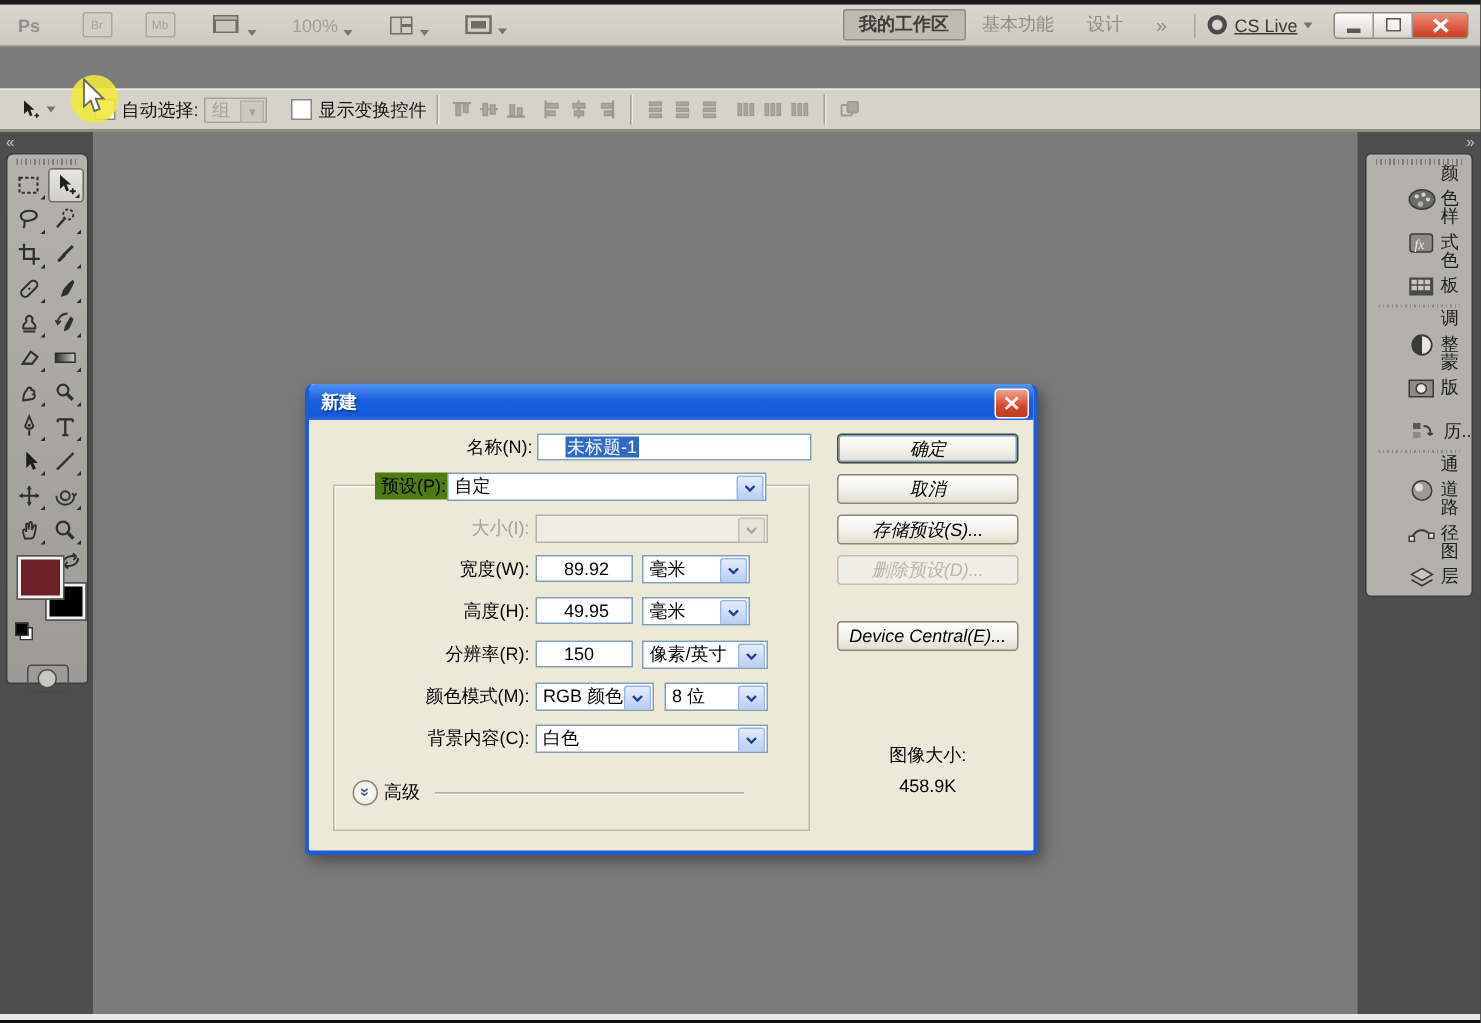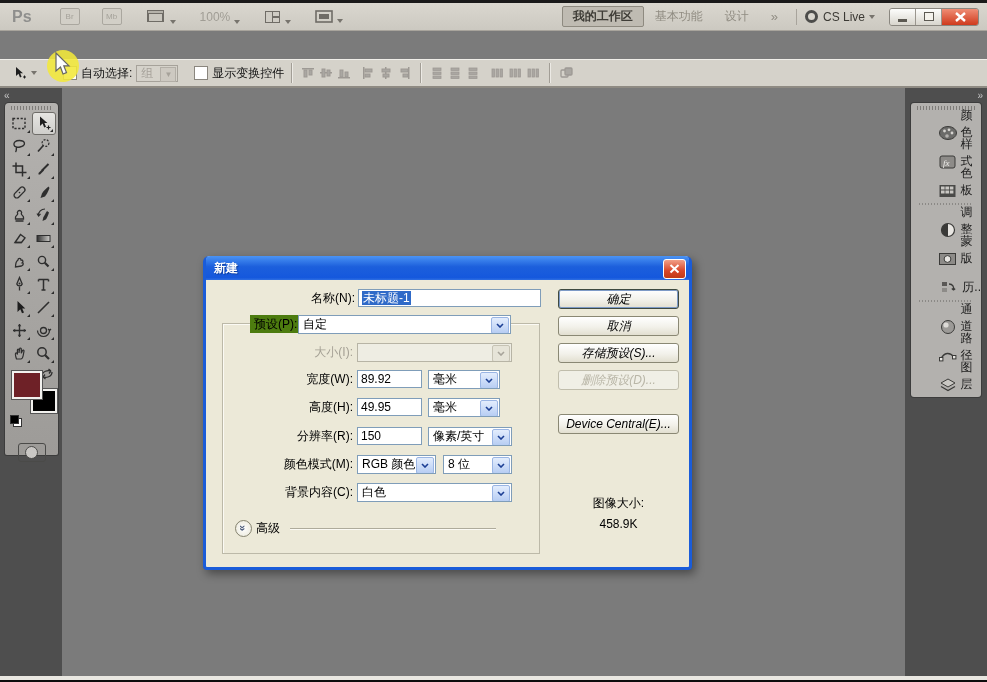--- a/index.html
+++ b/index.html
@@ -2,32 +2,32 @@
 <html><head>
 <meta charset="utf-8">
 <style>
   html,body{margin:0;padding:0;background:#222;}
   .window{position:relative;width:987px;height:682px;overflow:hidden;
     font-family:"Liberation Sans",sans-serif;background:#7b7b7b;border-top:3px solid #1a1a1a;box-sizing:border-box;}
   
   .appbar{position:absolute;left:0;top:0;width:100%;height:27px;
     background:linear-gradient(#dad7cf,#ccc9c1);border-bottom:1px solid #a8a49c;
     display:flex;align-items:center;font-size:12px;color:#8e8b84;}
-  .ps-logo{margin-left:12px;font-size:16px;font-weight:bold;color:#8f8f8d;letter-spacing:0;}
+  .ps-logo{margin-left:12px;font-size:12px;font-weight:bold;color:#8f8f8d;letter-spacing:0;}
   .mini-app{width:18px;height:15px;border:1px solid #aaa79f;border-radius:2px;margin-left:28px;
     font-size:8px;display:flex;align-items:center;justify-content:center;color:#a5a29a;background:#d2cfc7;}
   .caret{width:0;height:0;border-left:3px solid transparent;border-right:3px solid transparent;
     border-top:4px solid #77746d;margin-left:4px;display:inline-block;}
   .bar-group{display:flex;align-items:flex-end;margin-left:24px;}
   .zoom-text{color:#a09d95;}
   .ws-active{background:#bfbbb2;border:1px solid #8e8a80;border-radius:2px;height:19px;
     display:flex;align-items:center;padding:0 10px;color:#3f3d37;font-weight:bold;}
   .ws-tab{padding:0 11px;color:#908c82;}
   .bar-sep{width:1px;height:16px;background:#a8a49c;margin:0 8px;}
-  .cslive{display:flex;align-items:center;color:#3c3a35;}
+  .cslive{display:flex;align-items:center;color:#3c3a35;text-decoration:underline;}
   .cslive-dot{width:13px;height:13px;border-radius:50%;border:3px solid #4c4c4a;background:#d8d5cd;margin-right:5px;box-sizing:border-box;}
   .winbtns{display:flex;margin:0 8px 0 14px;border:1px solid #8a8780;border-radius:3px;overflow:hidden;height:16px;}
   .winbtn{width:25px;height:16px;background:linear-gradient(#fdfdfc,#d8d5cd);border-right:1px solid #9a968e;
     display:flex;align-items:center;justify-content:center;}
   .winbtn.close{width:36px;background:linear-gradient(#ef8d75,#cf3a1d);border-right:none;}
   .glyph-min{width:9px;height:3px;background:#5c5952;margin-top:7px;}
   .glyph-restore{width:8px;height:7px;border:1px solid #5c5952;background:#f4f2ec;}
   
   .menubar{position:absolute;left:0;top:28px;width:100%;height:27px;background:#d5d2ca;
     border-bottom:1px solid #b2aea6;display:flex;align-items:center;font-size:13px;color:#141414;}
@@ -83,21 +83,21 @@
     background:linear-gradient(#4a93f4,#1c5fdc 45%,#1558dd 90%,#2f6fe2);
     color:#fff;font-size:12px;font-weight:bold;line-height:24px;padding-left:8px;
     text-shadow:1px 1px 1px #0a3c9e;box-sizing:border-box;}
   .dlg-close{position:absolute;right:3px;top:3px;width:21px;height:18px;border:1px solid #fff;border-radius:3px;
     background:linear-gradient(#f1a088,#d8462a 60%,#c03а17);background:linear-gradient(#f1a088,#d8462a 60%,#c03a17);
     display:flex;align-items:center;justify-content:center;}
   .dlg-content{position:relative;height:287px;font-size:12px;color:#000;}
   .lbl{position:absolute;text-align:right;height:18px;line-height:18px;}
   .lbl.dis{color:#a5a195;}
   .tfield{position:absolute;background:#fff;border:1px solid #7f9db9;height:18px;box-sizing:border-box;
-    line-height:16px;padding-left:3px;overflow:hidden;}
+    line-height:16px;padding-left:18px;overflow:hidden;}
   .sel-text{background:#2f6ac8;color:#fff;padding:0 1px;}
   .combo{position:absolute;background:#fff;border:1px solid #7f9db9;height:19px;box-sizing:border-box;
     line-height:17px;padding-left:4px;overflow:hidden;}
   .combo .btn{position:absolute;right:1px;top:1px;width:16px;height:15px;border:1px solid #9ab5e4;border-radius:2px;
     background:linear-gradient(#e3edfd,#b7cdf3);display:flex;align-items:center;justify-content:center;}
   .combo.dis{background:#eeede3;border-color:#b7b4a5;color:#a5a195;}
   .combo.dis .btn{background:#e6e4d8;border-color:#c6c3b4;}
   .groupbox{position:absolute;left:16px;top:43px;width:316px;height:229px;border:1px solid #bcb9a8;
     box-shadow:1px 1px 0 #fbfaf4 inset;}
   .dbtn{position:absolute;left:352px;width:121px;height:20px;border:1px solid #8a8874;border-radius:3px;

